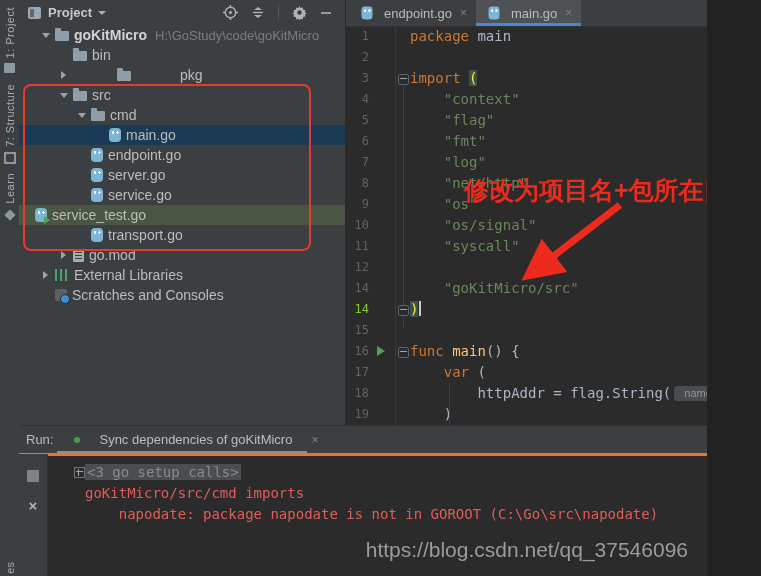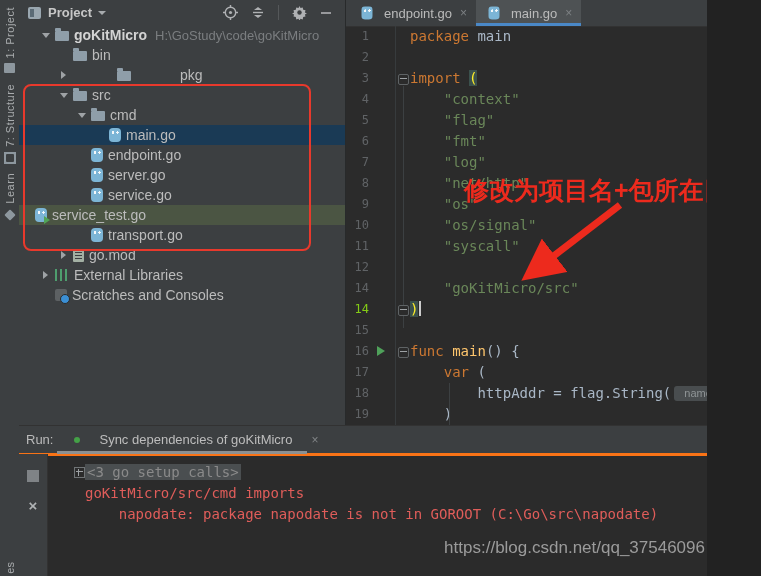--- a/index.html
+++ b/index.html
@@ -93,21 +93,21 @@
   .console-line.muted .chip{background:#4a4e50;padding:0 2px;}
   .cfold{position:absolute;left:27px;top:5px;width:9px;height:9px;border:1px solid #707476;background:#2b2b2b;}
   .cfold::before{content:'';position:absolute;left:1px;right:1px;top:3px;height:1px;background:#9da1a4;}
   .cfold::after{content:'';position:absolute;top:1px;bottom:1px;left:3px;width:1px;background:#9da1a4;}
 
   
   .overlay{position:absolute;inset:0;pointer-events:none;}
   .red-box{position:absolute;left:23px;top:84px;width:284px;height:163px;border:2px solid #e8392c;border-radius:8px;}
   .red-note{position:absolute;left:464px;top:174px;font-size:25px;font-weight:bold;color:#ed2a1d;white-space:nowrap;font-family:"Liberation Sans",sans-serif;}
   .arrow-svg{position:absolute;left:520px;top:195px;}
-  .watermark{position:absolute;right:2px;top:538px;font-size:17px;color:#9b9b9b;font-family:"Liberation Sans",sans-serif;}
+  .watermark{position:absolute;right:19px;top:538px;font-size:21px;color:#9b9b9b;font-family:"Liberation Sans",sans-serif;}
 </style>
 </head>
 <body>
 
 <div id="app">
 
   <div class="stripe">
     <div id="stripe-items">
         <div class="stripe-item">
           <span class="stripe-label">1: Project</span>

